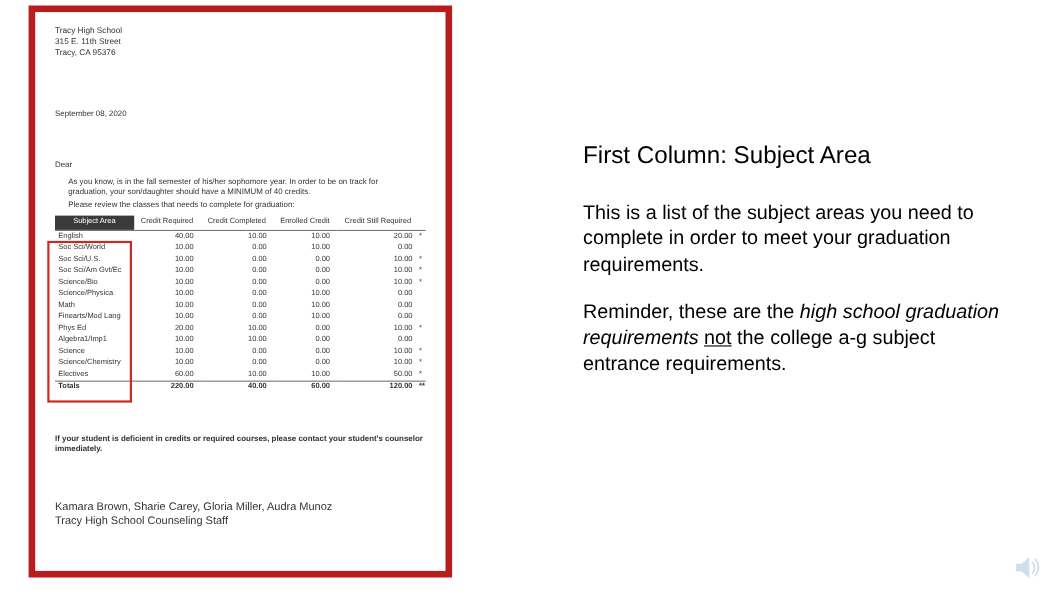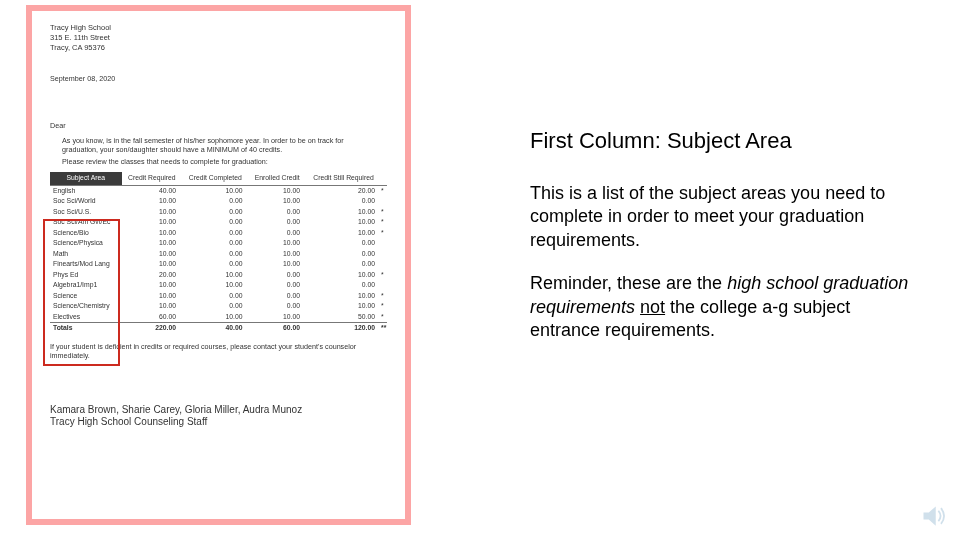--- a/index.html
+++ b/index.html
@@ -17,36 +17,36 @@
     width: 960px;
     height: 540px;
   }
   
   .report-frame {
     position: absolute;
     left: 26px;
     top: 5px;
     width: 385px;
     height: 520px;
-    border: 6px solid #fca5a5;
+    border: 6px solid #b91c1c;
     background: #ffffff;
     box-sizing: border-box;
   }
   .report-inner {
     padding: 12px 18px 12px 18px;
     font-size: 7.2px;
     line-height: 1.25;
     color: #333;
   }
   .org-block {
     font-size: 7.5px;
     line-height: 1.3;
   }
   .date {
-    margin-top: 22px;
+    margin-top: 46px;
     font-size: 7.2px;
   }
   .salutation {
     margin-top: 38px;
   }
   .body-text {
     margin-top: 6px;
   }
   .body-text p { margin: 3px 12px; }
   .credit-table {
@@ -77,21 +77,22 @@
     border-top: 1px solid #777;
     font-weight: bold;
   }
   
   .highlight-box {
     position: absolute;
     border: 2px solid #cc2a1f;
     pointer-events: none;
   }
   .closing {
-    margin-top: 8px;
+    margin-top: 36px;
+    font-weight: bold;
   }
   .staff {
     margin-top: 44px;
     font-size: 10px;
   }
   
   .explain {
     position: absolute;
     left: 530px;
     top: 128px;

